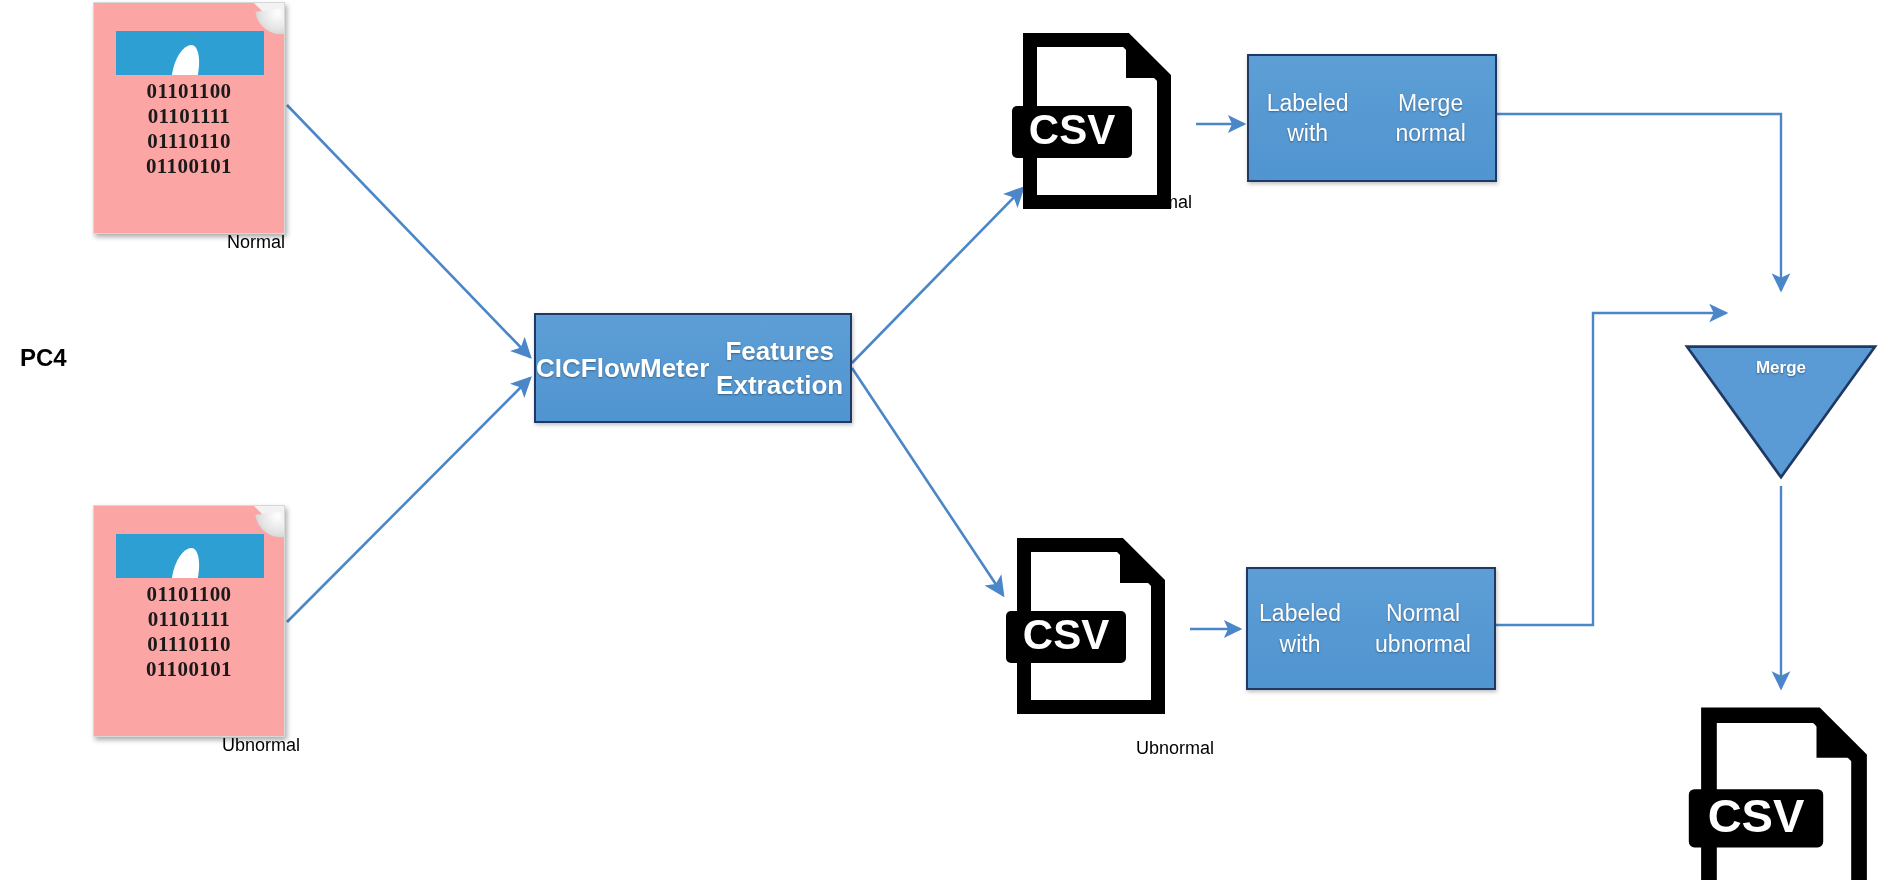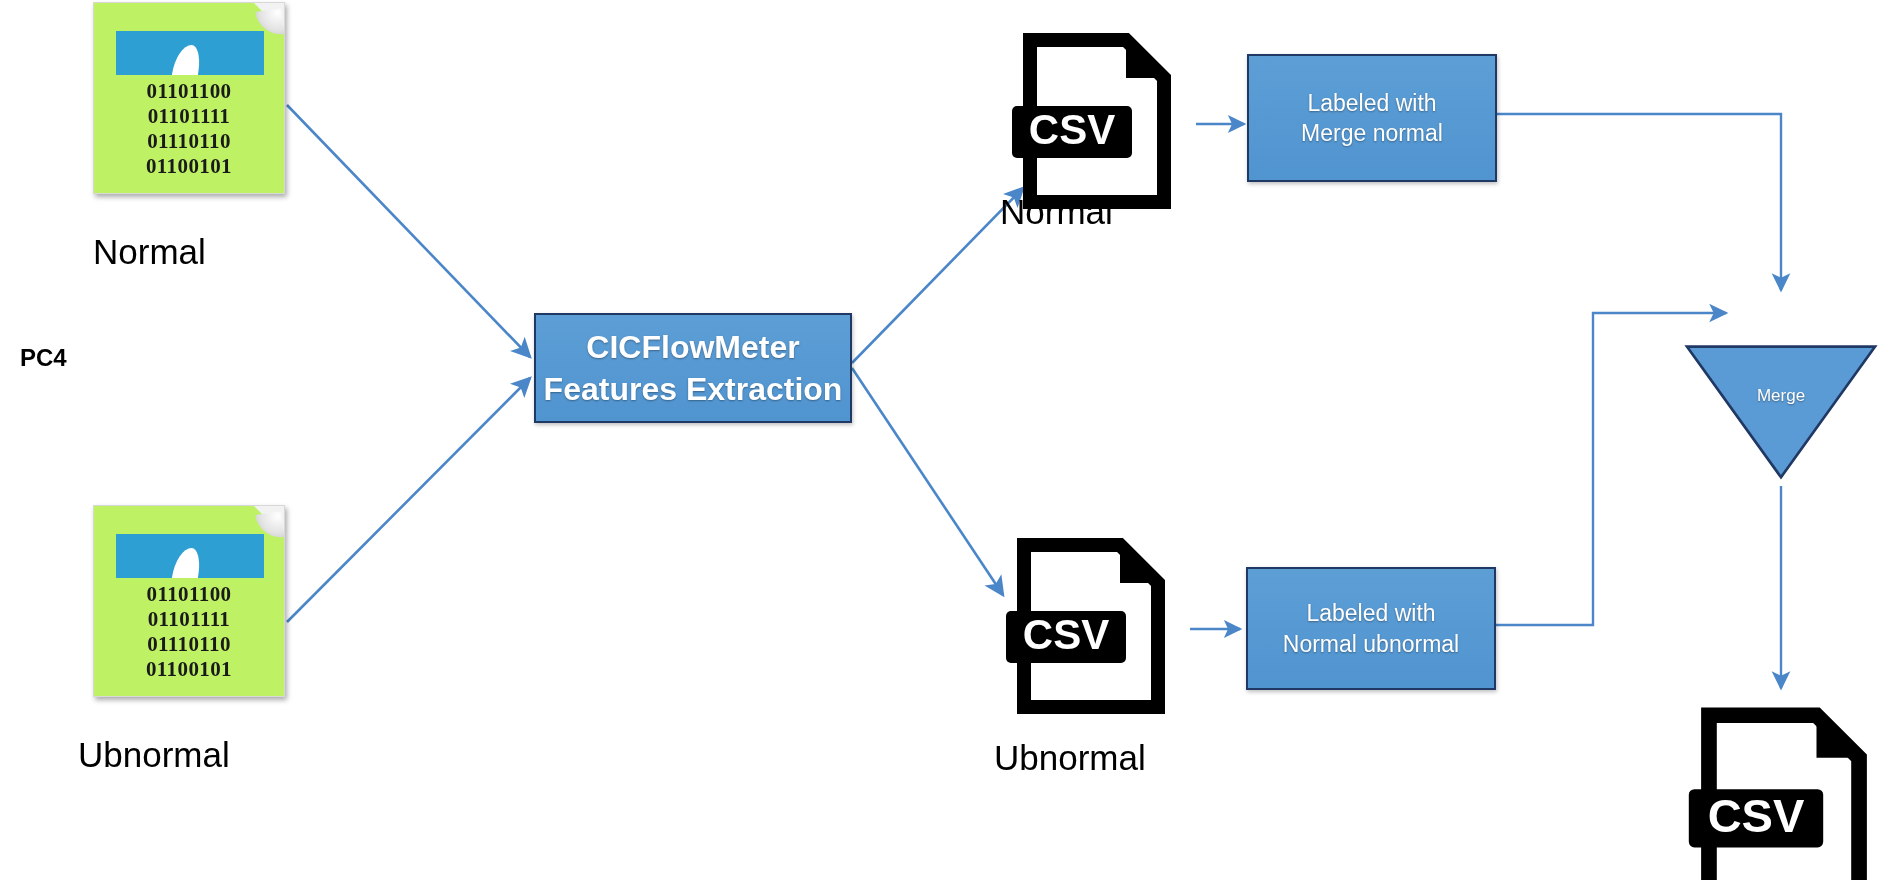--- a/index.html
+++ b/index.html
@@ -22,22 +22,22 @@
     left: 0; top: 0;
     width: 1900px;
     height: 880px;
     pointer-events: none;
   }
 
   
   .pcap {
     position: absolute;
     width: 192px;
-    height: 192px;
-    background: #bef264;
+    height: 232px;
+    background: #fca5a5;
     border: 1px solid #d8d8d8;
     box-shadow: 2px 3px 5px rgba(0,0,0,0.33);
     box-sizing: border-box;
   }
   .pcap-banner {
     position: absolute;
     left: 22px;
     top: 28px;
     width: 148px;
     height: 44px;
@@ -80,44 +80,44 @@
     text-align: center;
     font-family: "Liberation Serif", serif;
     font-weight: bold;
     font-size: 21px;
     line-height: 25px;
     color: #1a1a1a;
     letter-spacing: 0.4px;
   }
   .node-caption {
     position: absolute;
-    text-align: left;
-    font-size: 35px;
+    text-align: right;
+    font-size: 18px;
     color: #000000;
     white-space: nowrap;
   }
 
   
   .pbox {
     position: absolute;
     background: linear-gradient(180deg, #5d9ed5 0%, #5094d0 100%);
     border: 2px solid #1f3864;
     box-sizing: border-box;
     display: flex;
-    flex-direction: column;
+    flex-direction: row;
     align-items: center;
     justify-content: center;
     color: #ffffff;
     text-align: center;
     line-height: 1.32;
     text-shadow: 0 1px 2px rgba(0,0,0,0.35);
     box-shadow: 1px 2px 4px rgba(0,0,0,0.25);
   }
   .pbox span { display: block; }
-  .pbox.lg { font-size: 32px; font-weight: bold; }
+  .pbox.lg { font-size: 26px; font-weight: bold; }
   .pbox.sm { font-size: 23px; }
 
   
   .csv {
     position: absolute;
     width: 150px;
     height: 178px;
   }
   .csv svg { display: block; width: 100%; height: 100%; overflow: visible; }
 
@@ -128,24 +128,23 @@
     height: 135px;
   }
   .merge svg { display:block; width: 100%; height: 100%; overflow: visible; }
   .merge-label {
     position: absolute;
     top: 14px;
     left: 0;
     width: 100%;
     text-align: center;
     font-size: 17px;
-    font-weight: normal;
+    font-weight: bold;
     color: #ffffff;
     text-shadow: 0 1px 2px rgba(0,0,0,0.4);
-    margin-top: 28px;
   }
 
   
   .plain-label {
     position: absolute;
     font-size: 24px;
     font-weight: bold;
     color: #000000;
     white-space: nowrap;
   }

